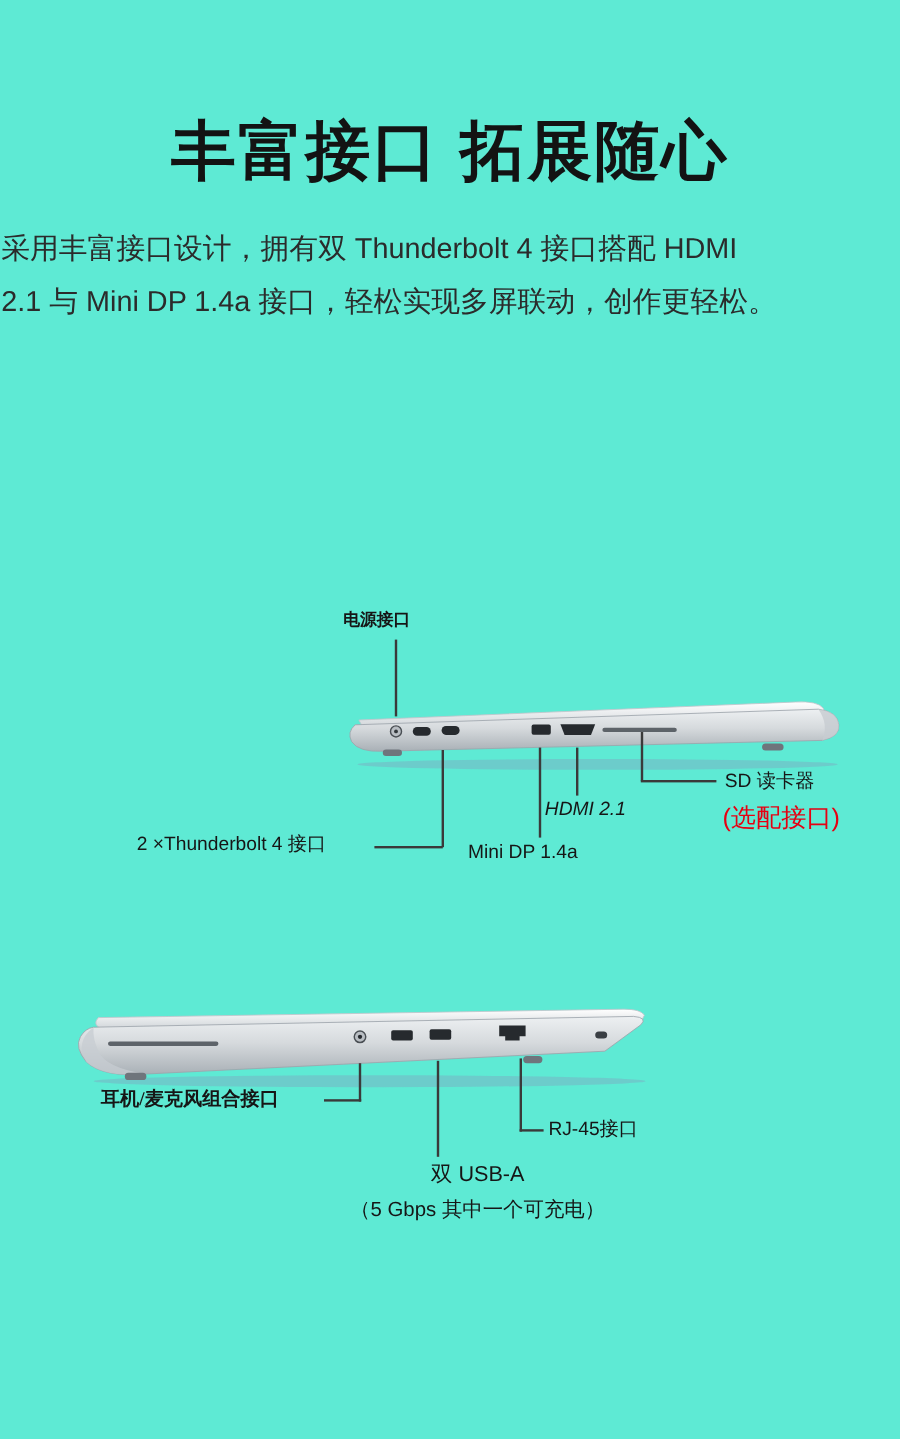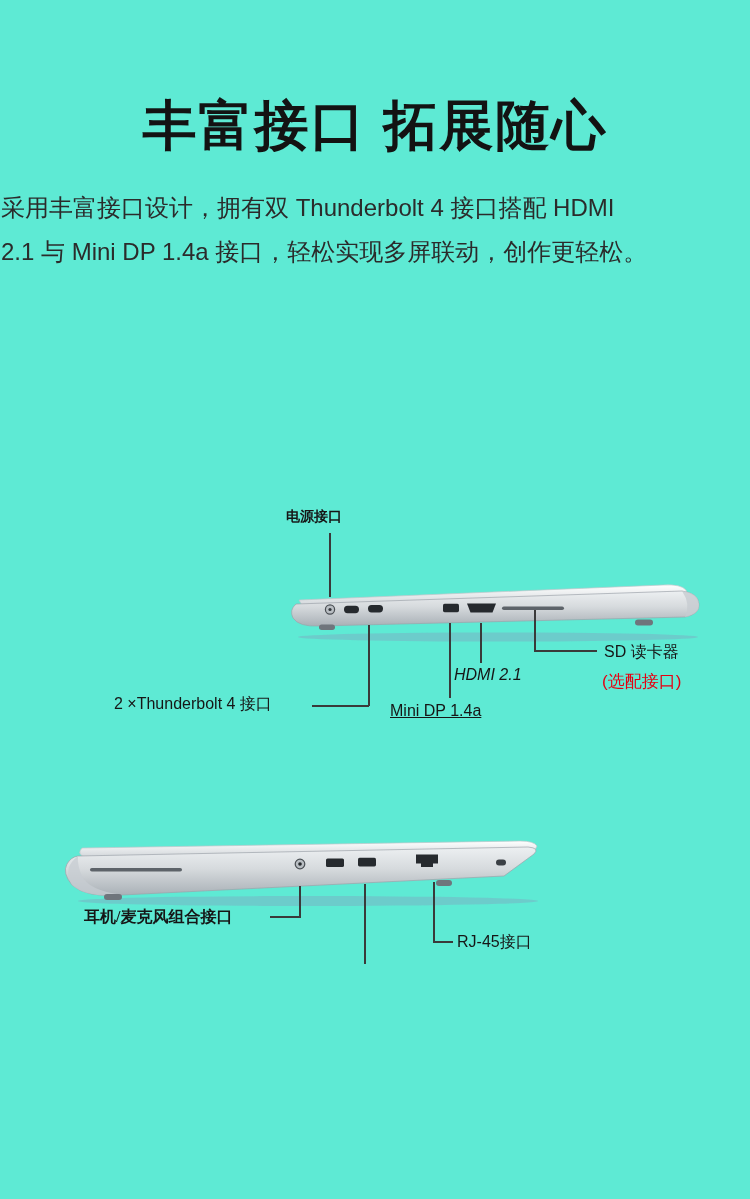--- a/index.html
+++ b/index.html
@@ -22,21 +22,21 @@
   .para1 { top:186px; }
   .para2 { top:296px; }
   .laptop { position:absolute; }
   .laptop-top { left:283px; top:580px; width:420px; height:64px; }
   .laptop-bottom { left:58px; top:838px; width:492px; height:70px; }
   .callout {
     position:absolute; color:#161616; font-size:16px;
     white-space:nowrap; line-height:22px;
   }
   .callout.bold { font-weight:700; }
-  .callout.red { color:#e60012; font-size:17px; }
+  .callout.red { color:#e60012; font-size:21px; }
   .cline { position:absolute; background:#3a3a3a; }
   .usb-group { position:absolute; left:252px; top:966px; width:292px; text-align:center; }
   .usb-group .main { font-size:18px; color:#161616; }
   .usb-group .note { font-size:17px; color:#161616; margin-top:6px; }
 </style>
 </head>
 <body>
 
 <div class="page">
 
@@ -80,21 +80,21 @@
     <div class="cline" style="left:329px;top:533px;width:2px;height:64px;"></div>
     <div class="cline" style="left:367.5px;top:625px;width:2px;height:81px;"></div>
     <div class="cline" style="left:312px;top:704.5px;width:57px;height:2px;"></div>
     <div class="cline" style="left:449px;top:623px;width:2px;height:75px;"></div>
     <div class="cline" style="left:480px;top:623px;width:2px;height:40px;"></div>
     <div class="cline" style="left:534px;top:610px;width:2px;height:41px;"></div>
     <div class="cline" style="left:534px;top:649.5px;width:63px;height:2px;"></div>
 
     <div class="callout bold" style="left:286px;top:505px;font-size:14px;">电源接口</div>
     <div class="callout" style="left:114px;top:693px;">2 ×Thunderbolt 4 接口</div>
-    <div class="callout" style="left:390px;top:700px;text-decoration:underline;">Mini DP 1.4a</div>
+    <div class="callout" style="left:390px;top:700px;">Mini DP 1.4a</div>
     <div class="callout" style="left:454px;top:664px;font-style:italic;">HDMI 2.1</div>
     <div class="callout" style="left:604px;top:641px;">SD 读卡器</div>
     <div class="callout red" style="left:602px;top:671px;">(选配接口)</div>
   </div>
 
   <div>
 
     <div class="laptop laptop-bottom">
       <svg viewBox="0 0 492 70" width="492" height="70">
         <defs>
@@ -127,17 +127,19 @@
     </div>
 
     <div class="cline" style="left:299px;top:886px;width:2px;height:32px;"></div>
     <div class="cline" style="left:270px;top:916px;width:31px;height:2px;"></div>
     <div class="cline" style="left:364px;top:884px;width:2px;height:80px;"></div>
     <div class="cline" style="left:433px;top:882px;width:2px;height:61px;"></div>
     <div class="cline" style="left:433px;top:941px;width:20px;height:2px;"></div>
 
     <div class="callout bold" style="left:84px;top:906px;font-family:Liberation Serif, serif;">耳机/麦克风组合接口</div>
     <div class="usb-group">
+      <div class="main">双 USB-A</div>
+      <div class="note">（5 Gbps 其中一个可充电）</div>
     </div>
     <div class="callout" style="left:457px;top:931px;">RJ-45接口</div>
   </div>
 
 </div>
 
 </body></html>

